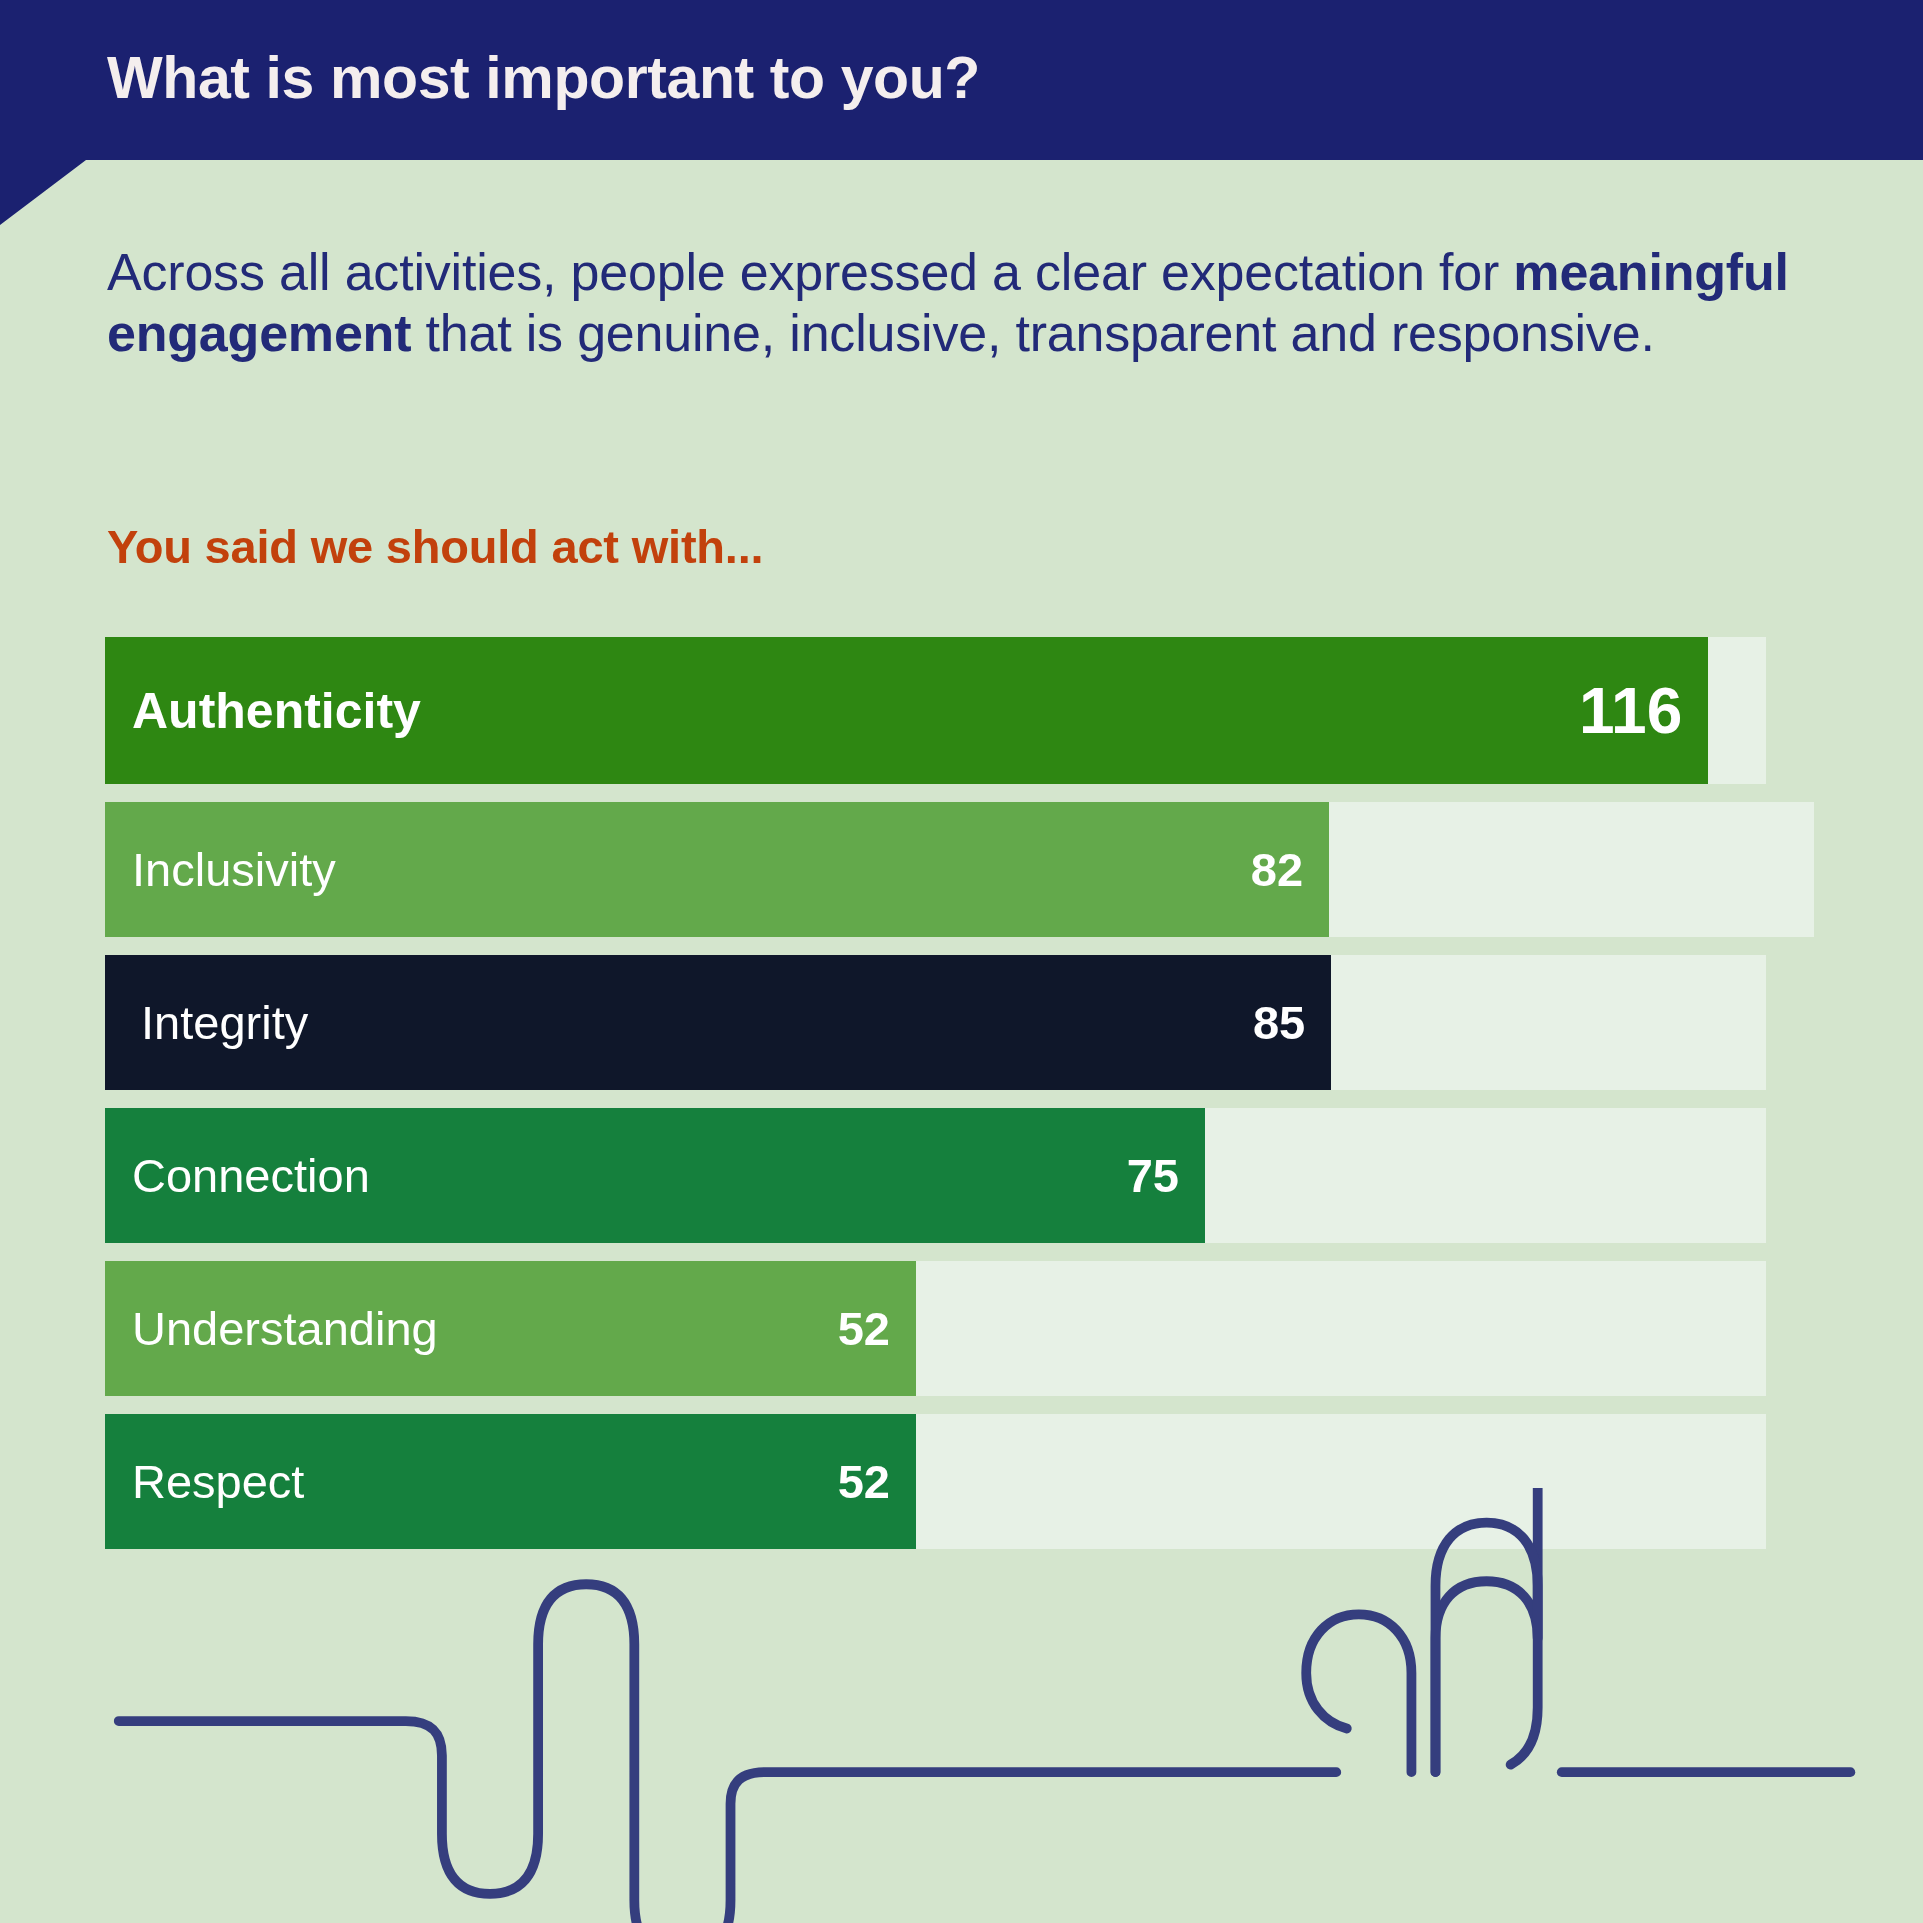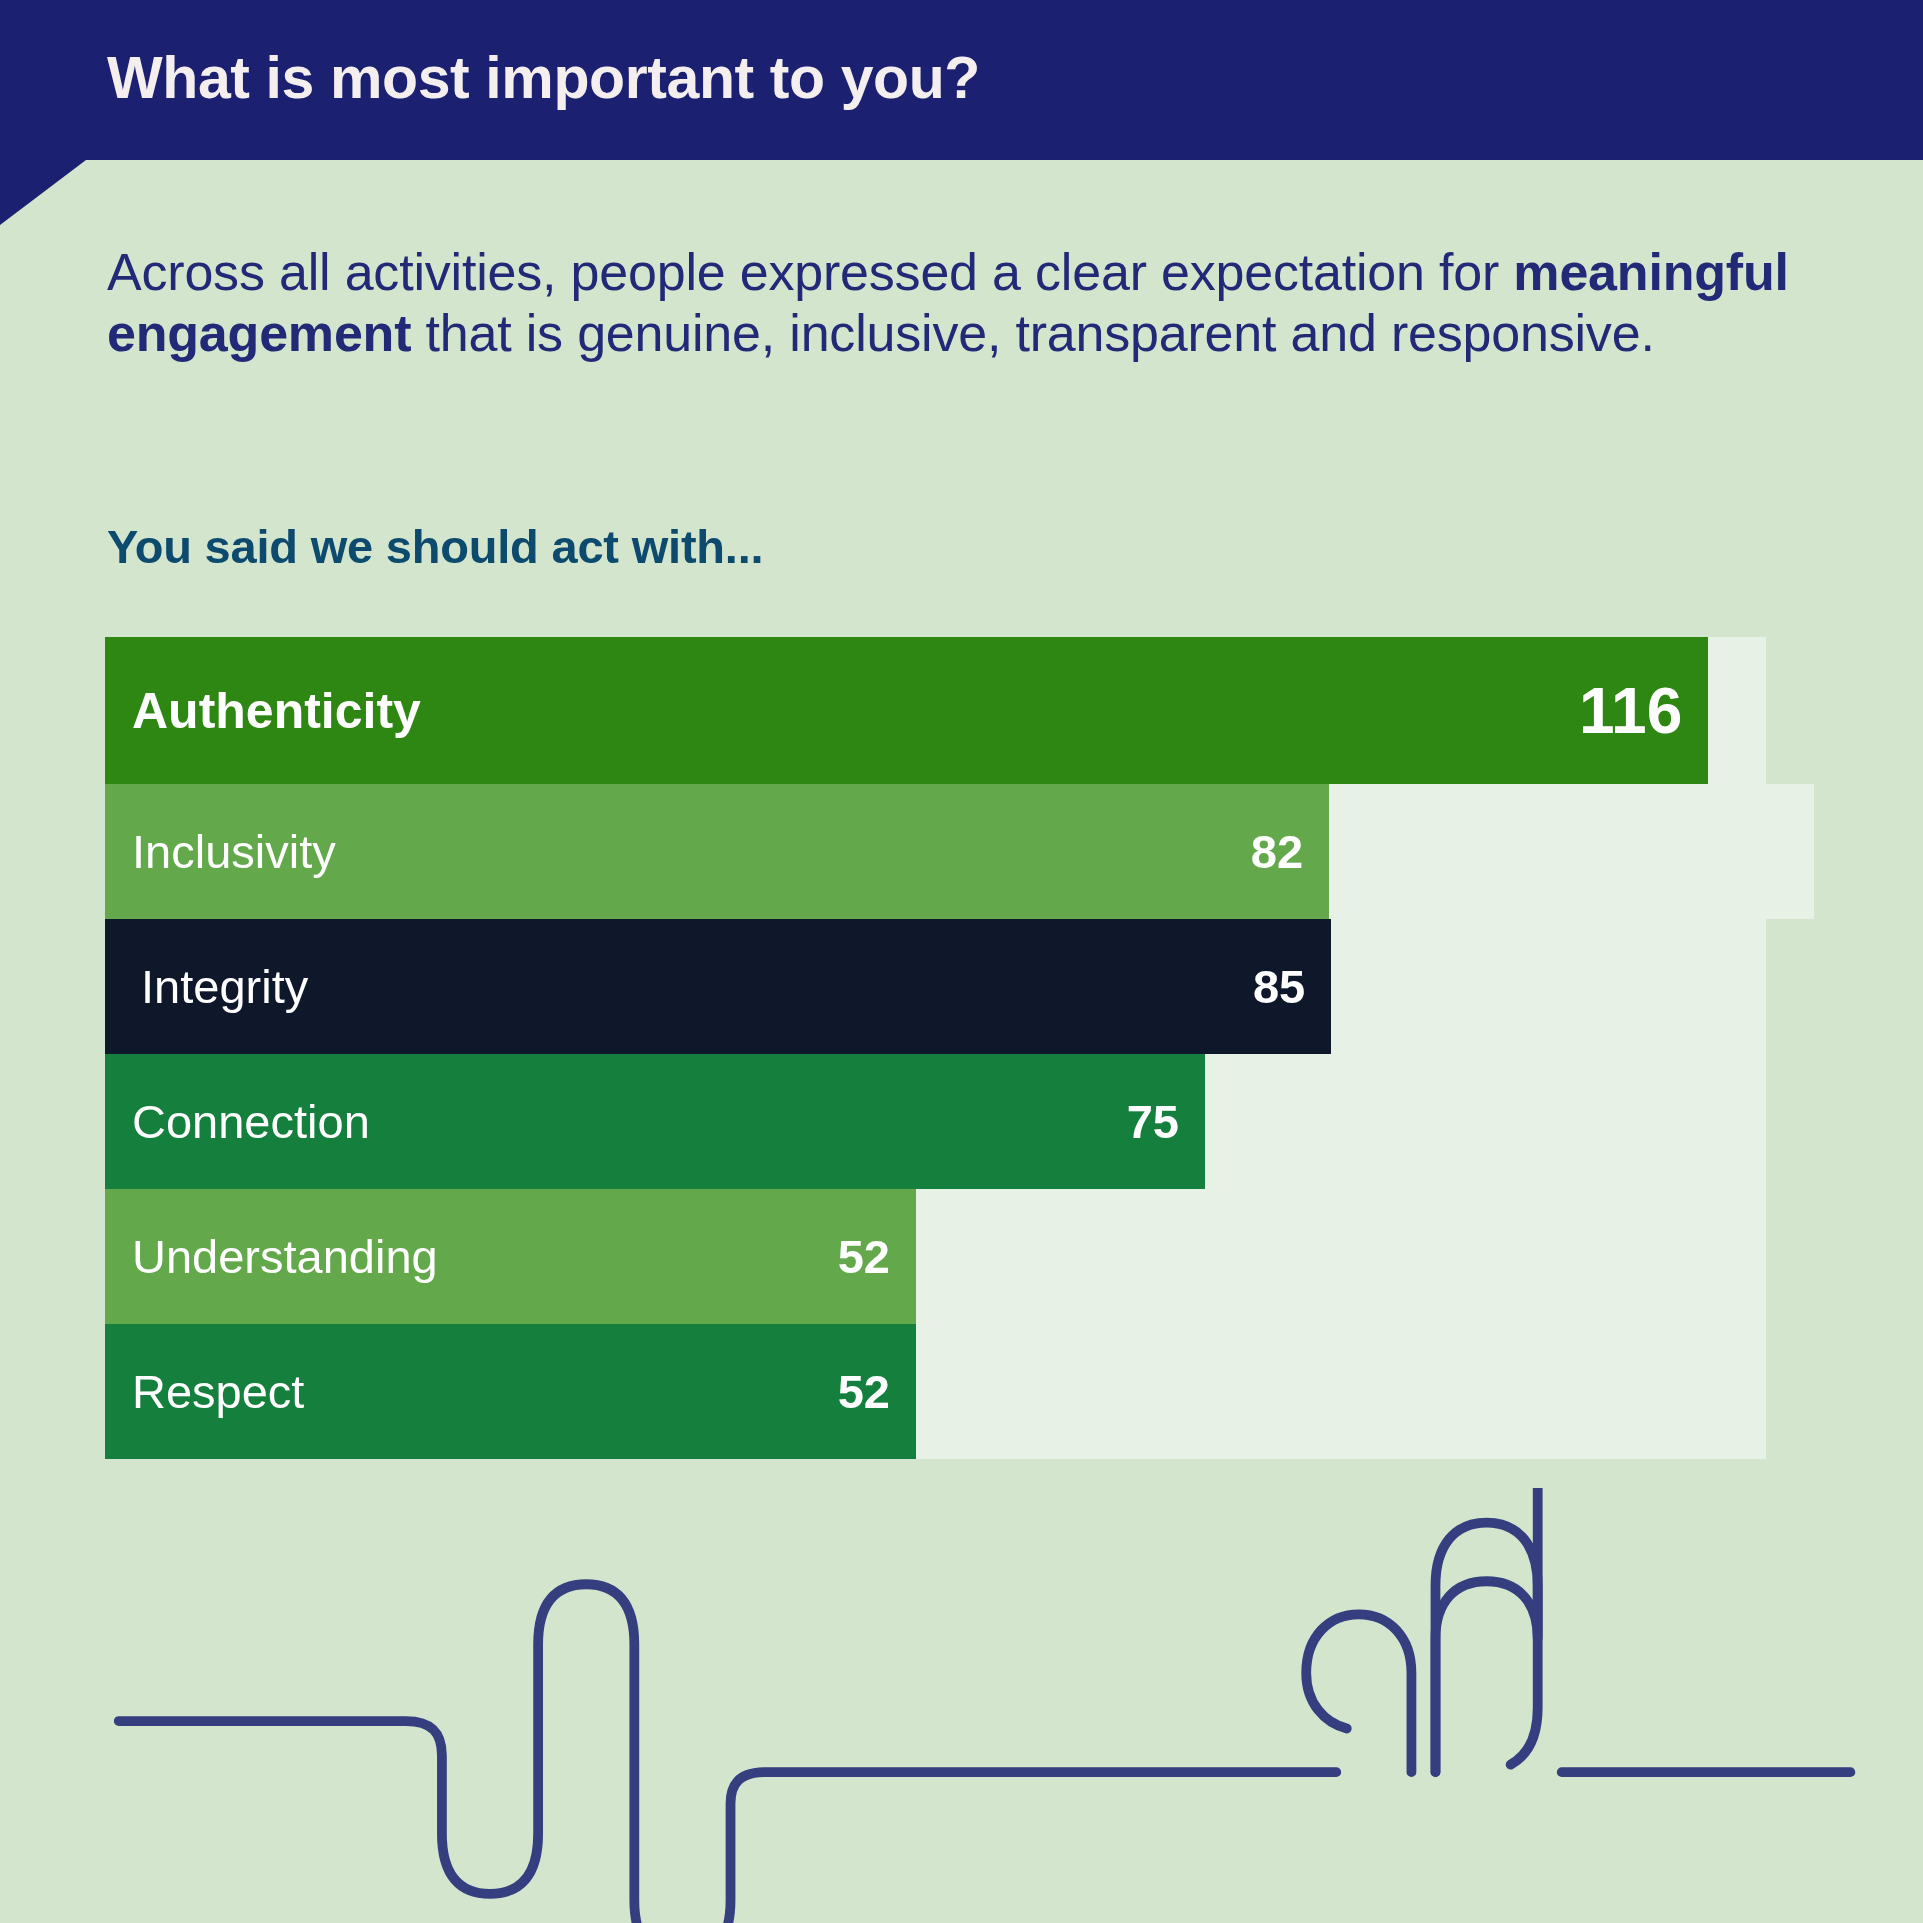--- a/index.html
+++ b/index.html
@@ -76,20 +76,21 @@
   #bar-chart {
     position: absolute;
     left: 105px;
     top: 637px;
     width: 1713px;
   }
   .bar-row {
     position: relative;
     width: 1661px;
     background: #e7f1e6;
+    margin-bottom: 18px;
   }
   .bar-row.primary { height: 147px; }
   .bar-row.secondary { height: 135px; }
 
   .bar-fill {
     position: absolute;
     left: 0;
     top: 0;
     height: 100%;
     background: #63a94b;
@@ -137,21 +138,21 @@
 </head>
 <body>
 
 <div id="infographic" style="background: rgb(212, 229, 205);">
 
   <div id="header-band" style="background: rgb(27, 33, 112);"></div>
   <div id="header-title" style="color: rgb(244, 238, 238); margin-top: 28px;">What is most important to you?</div>
 
   <div id="intro-paragraph" style="color: rgb(34, 42, 120);"><span>Across all activities, people expressed a clear expectation for </span><span class="emphasis">meaningful engagement</span><span> that is genuine, inclusive, transparent and responsive.</span></div>
 
-  <div id="subheading" style="color: #0c4a6e;">You said we should act with...</div>
+  <div id="subheading" style="color: #c2410c;">You said we should act with...</div>
 
   <div id="bar-chart">
 
     <div class="bar-row primary" style="background: rgb(231, 241, 230);">
       <div class="bar-fill" style="width: 96.5%; background: rgb(46, 135, 18);">
         <span class="bar-label">Authenticity</span>
         <span class="bar-value">116</span>
       </div>
     </div>
 

